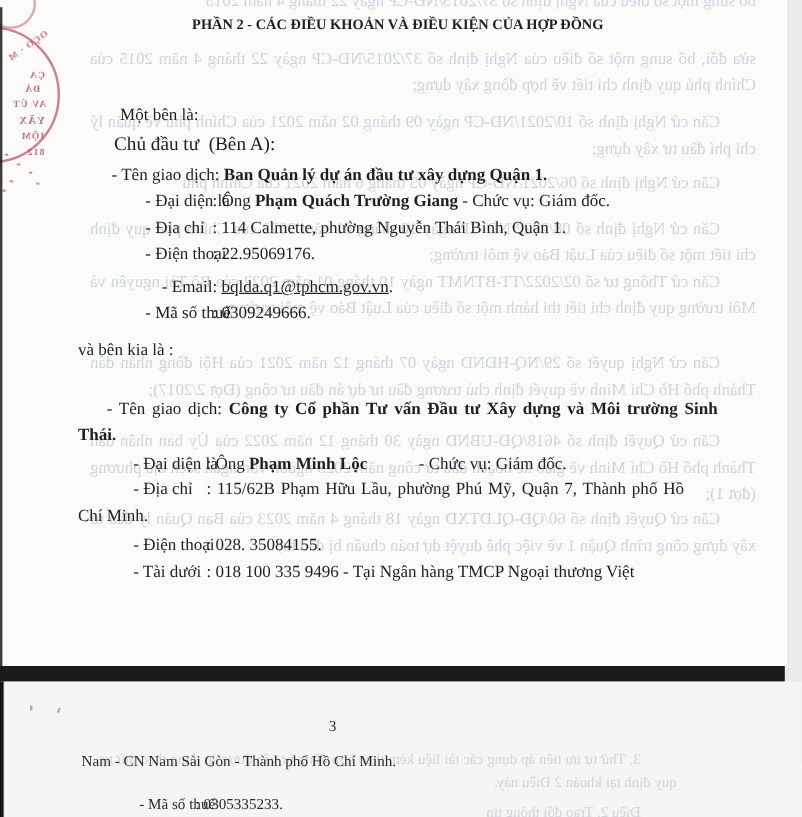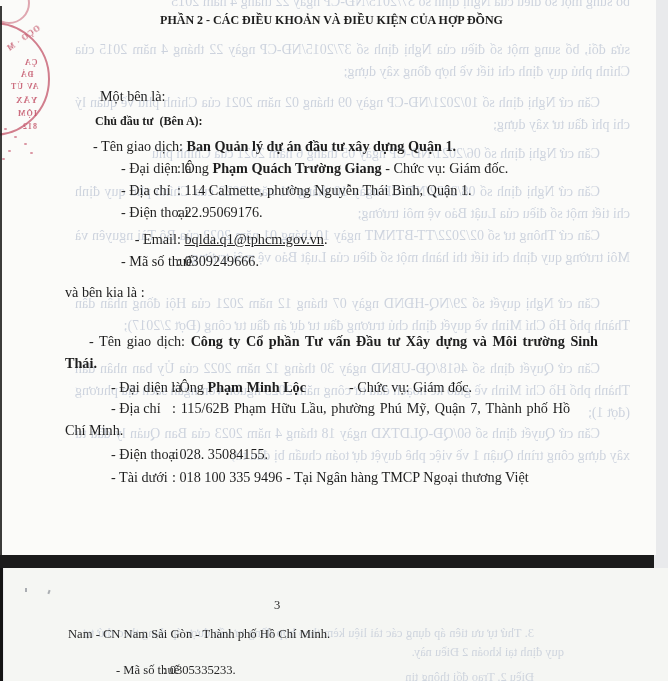--- a/index.html
+++ b/index.html
@@ -10,21 +10,21 @@
   .page2{left:4px;top:568px;width:664px;height:113px;background:#f5f6f3;color:#282828;}
   .band{position:absolute;left:0;top:555px;width:654px;height:13px;background:#1b1b1b;}
   .edge-line{position:absolute;left:0;top:6px;width:2px;height:549px;background:#1a1a1a;opacity:.85;}
   .sliver{position:absolute;left:0;top:568px;width:3px;height:113px;background:#141414;}
 
   
   .t{position:absolute;margin:0;font-size:14.2px;line-height:22px;}
   h1.t{left:65px;top:9px;width:533px;text-align:center;font-size:12px;font-weight:bold;line-height:22px;}
   .intro{left:65px;top:42px;width:533px;text-indent:33px;text-align:justify;line-height:22px;}
   .oneside{left:100px;top:85px;}
-  .hA{left:95px;top:110px;font-weight:bold;font-size:12px;white-space:pre;}
+  .hA{left:95px;top:110px;font-weight:normal;font-size:16px;white-space:pre;}
   .otherside{left:65px;top:281px;}
   .hB{left:102px;top:305px;font-weight:bold;font-size:14.4px;white-space:pre;}
   .row{position:absolute;left:65px;width:533px;margin:0;font-size:14.2px;line-height:22px;}
   .row .lbl{display:inline-block;white-space:nowrap;}
   .row .b{font-weight:bold;}
   .row .u{text-decoration:underline;}
   .row.just{text-align:justify;}
   .sp{display:inline-block;}
 
   

